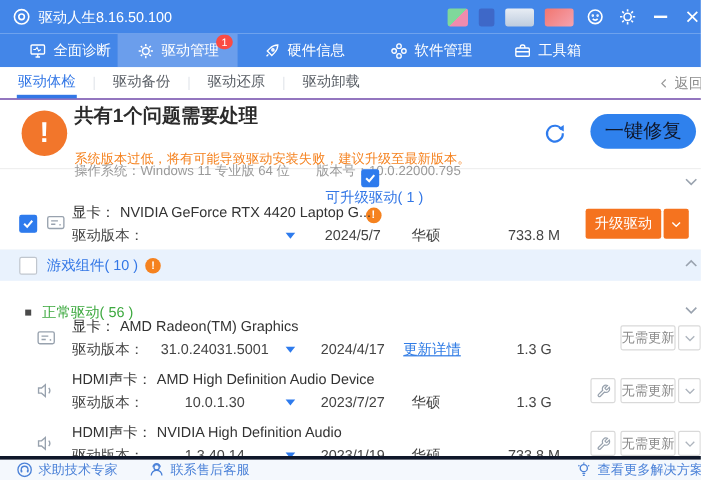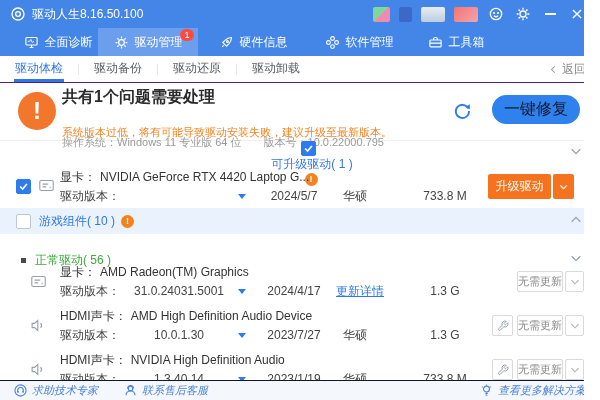--- a/index.html
+++ b/index.html
@@ -93,22 +93,22 @@
   .upg-arrow{position:absolute;left:553px;top:9px;width:21px;height:25px;border:none;border-radius:2px;
              background:#F5731F;cursor:pointer;display:inline-flex;align-items:center;justify-content:center;}
   .ghost-btn{position:absolute;left:517px;top:11px;width:46px;height:21px;border:1px solid #D9D9D9;border-radius:2px;
              background:#fff;color:#8A8A8A;font-size:11px;cursor:pointer;font-family:inherit;padding:0;}
   .ghost-arrow{position:absolute;left:565px;top:11px;width:19px;height:21px;border:1px solid #D9D9D9;border-radius:2px;
                background:#fff;cursor:pointer;display:inline-flex;align-items:center;justify-content:center;padding:0;}
   .wrench-btn{position:absolute;left:492px;top:11px;width:21px;height:21px;border:1px solid #D9D9D9;border-radius:2px;
               background:#fff;cursor:pointer;display:inline-flex;align-items:center;justify-content:center;padding:0;}
 
   
-  .footer{position:absolute;left:0;top:380px;width:600px;height:20px;background:#F4F8FD;border-top:1px solid #0f172a;
-          display:flex;align-items:center;box-sizing:border-box;padding:0 14px;font-style:italic;}
+  .footer{position:absolute;left:0;top:380px;width:600px;height:20px;background:#F4F8FD;border-top:3px solid #0f172a;
+          display:flex;align-items:center;box-sizing:border-box;padding:0 14px;}
   .f-item{display:flex;align-items:center;gap:5px;color:#4C82D8;font-size:11px;cursor:pointer;margin-right:26px;}
   .f-item.right{margin-left:auto;margin-right:0;}
 </style>
 </head>
 <body>
 
 <div class="win">
 
   <div class="titlebar">
     <span class="logo">

